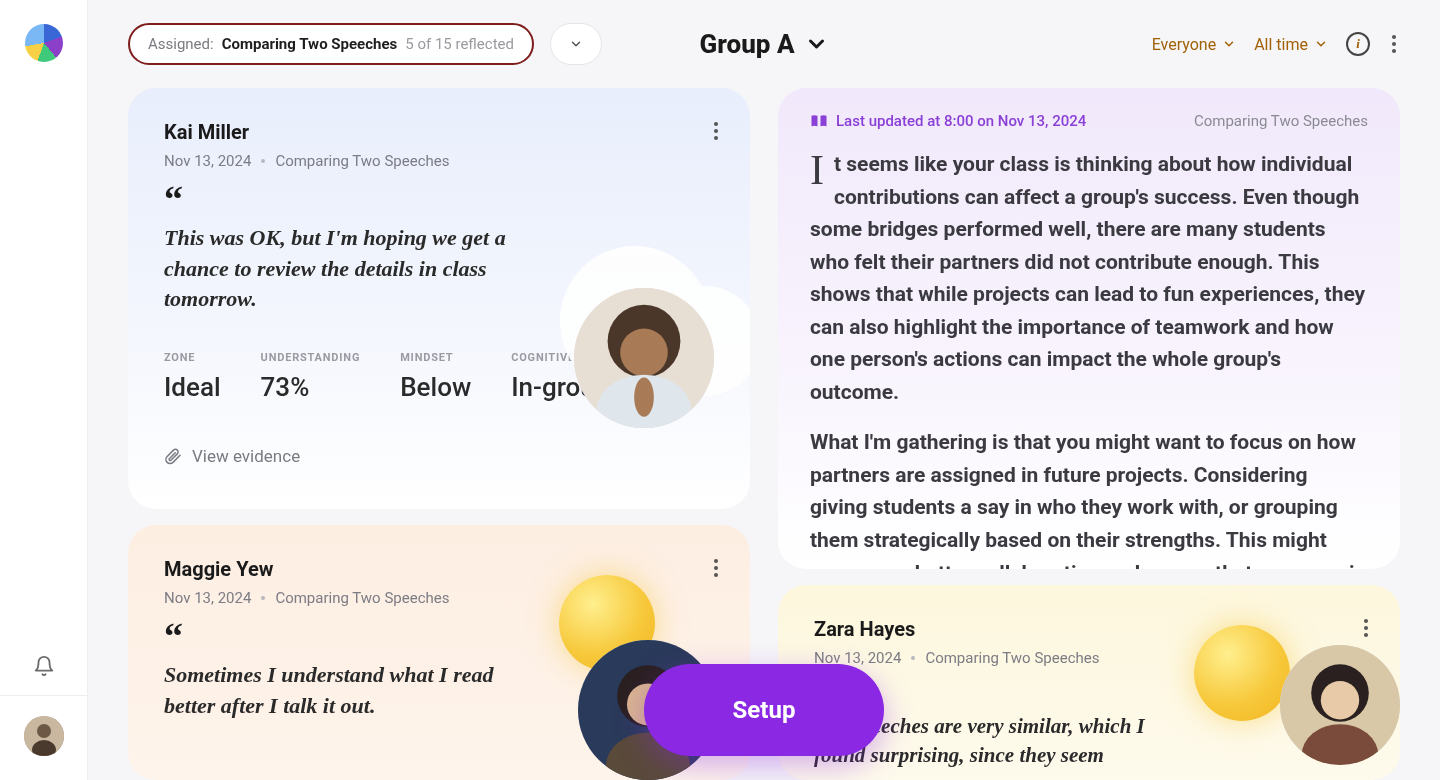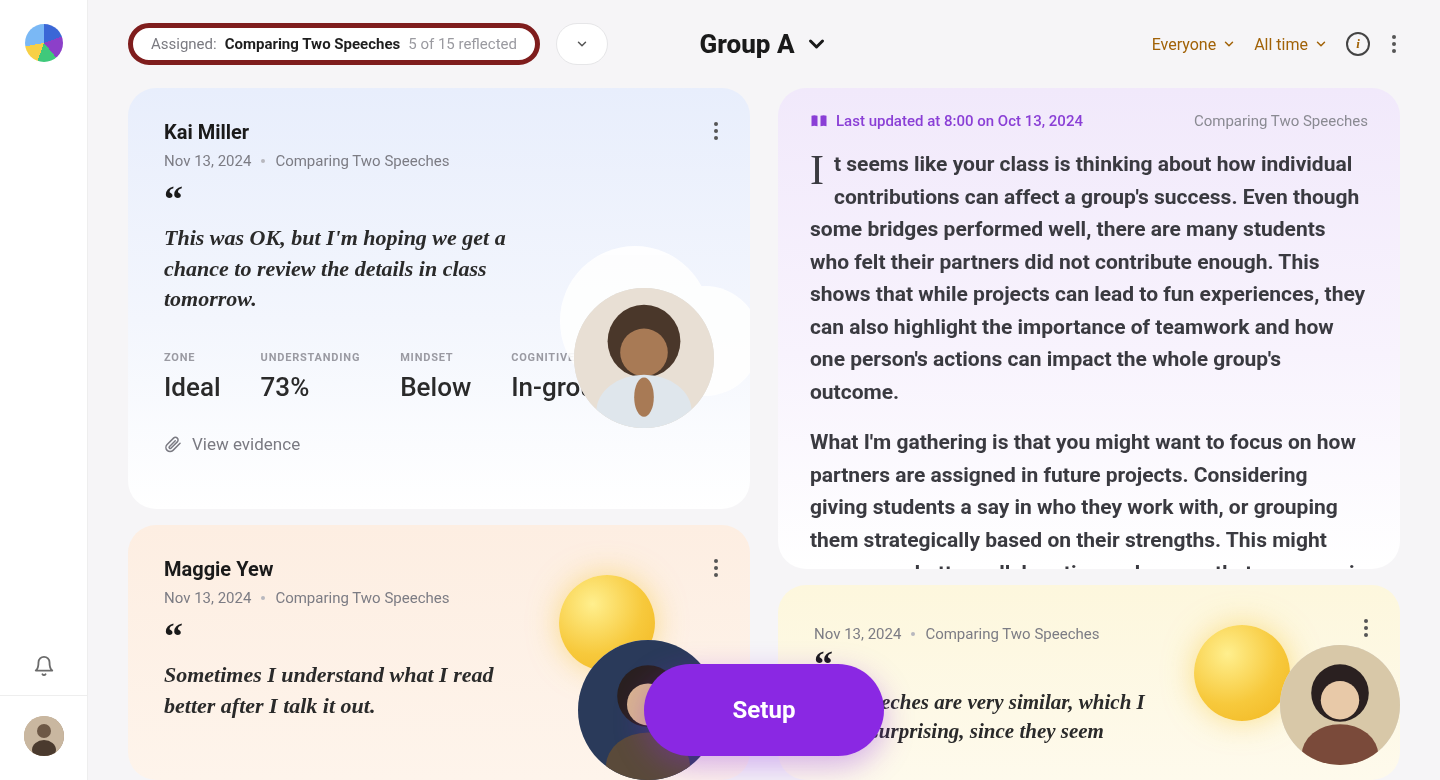--- a/index.html
+++ b/index.html
@@ -72,21 +72,21 @@
   
   .topbar {
     height: 88px;
     display: flex;
     align-items: center;
     gap: 16px;
   }
   .assigned-pill {
     height: 42px;
     background: #fff;
-    border: 5px solid #7f1d1d;
+    border: 2px solid #7f1d1d;
     border-radius: 21px;
     display: flex;
     align-items: center;
     gap: 8px;
     padding: 0 18px;
     font-size: 15px;
   }
   .assigned-label { color: #7a7a80; }
   .assigned-name { font-weight: 700; color: #1e1e1e; }
   .assigned-count { color: #9a9aa0; }
@@ -211,21 +211,21 @@
     color: #9a9aa2;
   }
   .metric-value {
     font-size: 26px;
     font-weight: 500;
     color: #2a2a2a;
     margin-top: 8px;
   }
 
   .evidence {
-    margin-top: 32px;
+    margin-top: 44px;
     display: flex;
     align-items: center;
     gap: 10px;
     color: #7a7a82;
     font-size: 17px;
   }
   .evidence svg { width: 18px; height: 18px; }
 
   .student-avatar {
     position: absolute;
@@ -469,21 +469,21 @@
     </div>
 
     <div class="col">
 
       <div class="card card-purple" style="height: 496px;">
         <div class="insight-header">
           <div class="insight-updated">
             <svg viewBox="0 0 24 20" fill="currentColor">
                 <path d="M2 3c2.5-1 5-1 8 0v14c-3-1-5.5-1-8 0V3zm20 0c-2.5-1-5-1-8 0v14c3-1 5.5-1 8 0V3z"></path>
               </svg>
-            <span>Last updated at 8:00 on Oct 13, 2024</span>
+            <span>Last updated at 8:00 on Nov 13, 2024</span>
           </div>
           <div class="insight-assignment">Comparing Two Speeches</div>
         </div>
         <div class="insight-body">
           <p class="dropcap">It seems like your class is thinking about how individual contributions can affect a group's success. Even though some bridges performed well, there are many students who felt their partners did not contribute enough. This shows that while projects can lead to fun experiences, they can also highlight the importance of teamwork and how one person's actions can impact the whole group's outcome.</p>
           <p>What I'm gathering is that you might want to focus on how partners are assigned in future projects. Considering giving students a say in who they work with, or grouping them strategically based on their strengths. This might encourage better collaboration and ensure that everyone is engaged in helping each other succeed.</p>
         </div>
       </div>
 
       <div class="card card-yellow" style="height: 200px;">
@@ -494,20 +494,21 @@
               <circle cx="50" cy="40" r="24" fill="#2a2020"></circle>
               <circle cx="50" cy="46" r="16" fill="#e8c9a8"></circle>
               <ellipse cx="50" cy="92" rx="32" ry="26" fill="#7a4a3a"></ellipse>
             </svg>
         </div>
         <div class="vert-dots card-dots">
             <span></span>
             <span></span>
             <span></span>
           </div>
+        <div class="student-name">Zara Hayes</div>
         <div class="meta-line">
           <span>Nov 13, 2024</span>
           <span class="meta-dot"></span>
           <span>Comparing Two Speeches</span>
         </div>
         <div class="quote-mark" style="margin-top:10px;">“</div>
         <div class="quote-text" style="font-size:21px; max-width:380px;">The speeches are very similar, which I found surprising, since they seem</div>
       </div>
     </div>
   </div>

